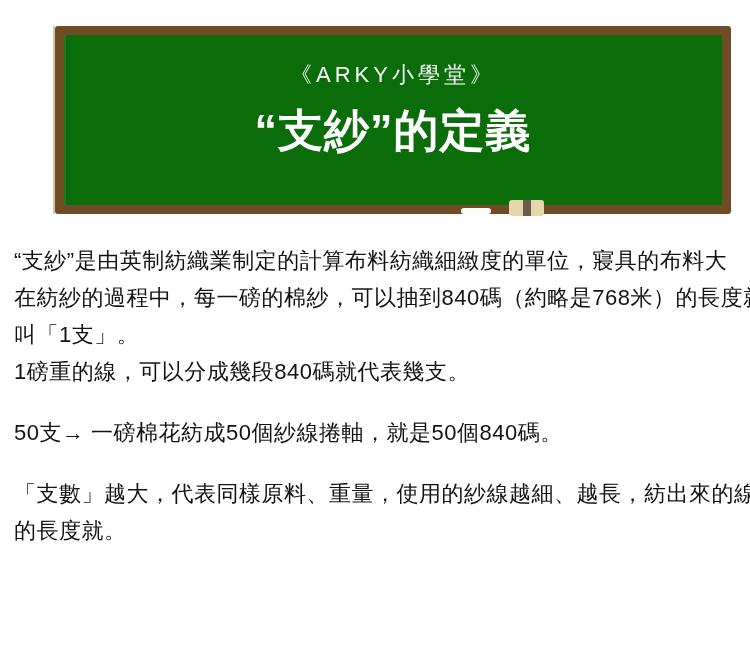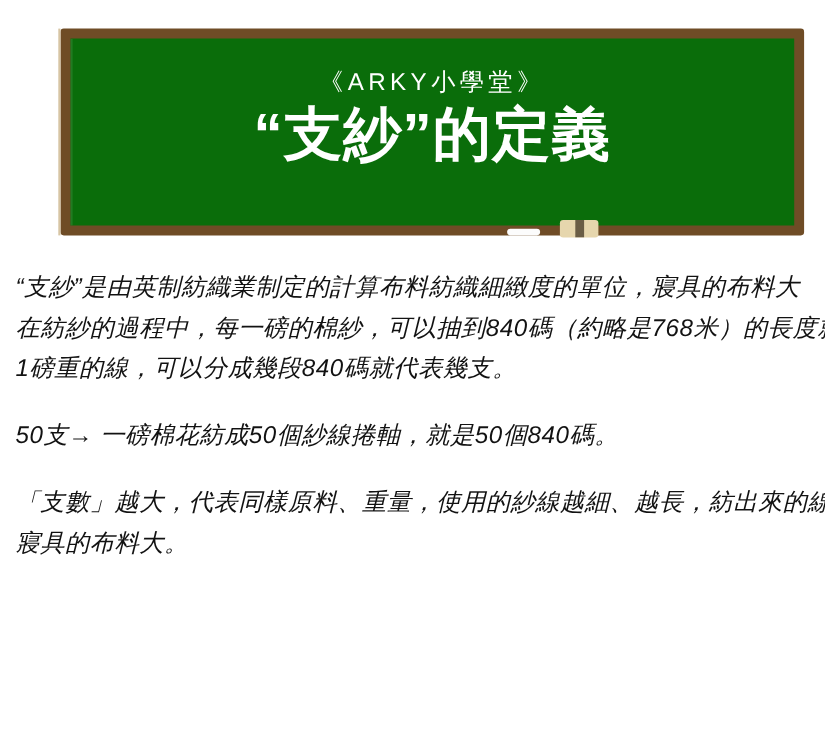--- a/index.html
+++ b/index.html
@@ -44,22 +44,22 @@
     color: #ffffff;
   }
   .board-subtitle {
     margin-top: 25px;
     font-size: 22px;
     font-weight: 500;
     letter-spacing: 4px;
     color: #ffffff;
   }
   .board-title {
-    margin-top: 4px;
-    font-size: 53px;
+    margin-top: 16px;
+    font-size: 45px;
     font-weight: 700;
     letter-spacing: 1px;
     color: #ffffff;
     line-height: 1.1;
   }
   .chalk {
     position: absolute;
     left: 397px; top: 173px;
     width: 30px; height: 6px;
     background: var(--chalk_white);
@@ -80,21 +80,20 @@
     background: var(--eraser_stripe);
   }
 
   
   .article {
     position: absolute;
     left: 0; top: 214px;
     width: 674px;
     padding: 28px 14px 0 14px;
     color: var(--text_black);
-    font-style: italic;
   }
   .para { margin: 0 0 24px 0; }
   .para:last-child { margin-bottom: 0; }
   .line {
     display: block;
     font-size: 22px;
     line-height: 37px;
     letter-spacing: 0.5px;
     white-space: nowrap;
     color: var(--text_black);
@@ -114,26 +113,27 @@
     <div class="eraser">
       <div class="eraser-stripe"></div>
     </div>
   </div>
 
   <div class="article">
 
     <div class="para">
       <span class="line">“支紗”是由英制紡織業制定的計算布料紡織細緻度的單位，寢具的布料大</span>
       <span class="line">在紡紗的過程中，每一磅的棉紗，可以抽到840碼（約略是768米）的長度就</span>
+      <span class="line">叫「1支」。</span>
       <span class="line">1磅重的線，可以分成幾段840碼就代表幾支。</span>
     </div>
 
     <div class="para">
       <span class="line">50支→ 一磅棉花紡成50個紗線捲軸，就是50個840碼。</span>
     </div>
 
     <div class="para">
       <span class="line">「支數」越大，代表同樣原料、重量，使用的紗線越細、越長，紡出來的線越長</span>
-      <span class="line">寢具的布料大。</span>
+      <span class="line">的長度就。</span>
     </div>
 
   </div>
 </div>
 
 </body></html>

